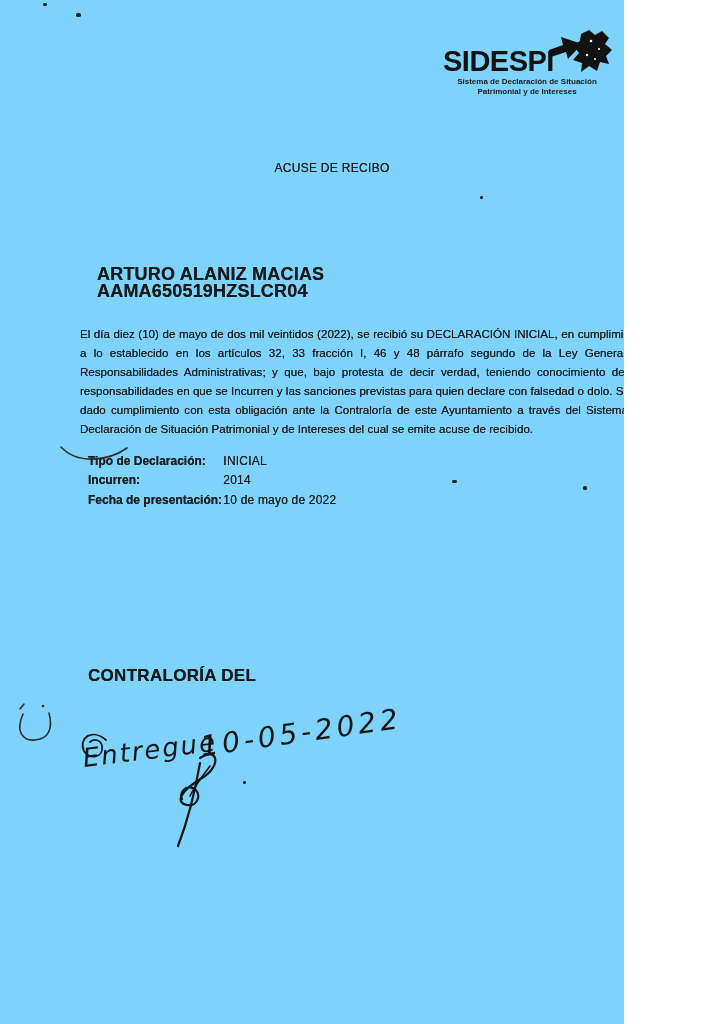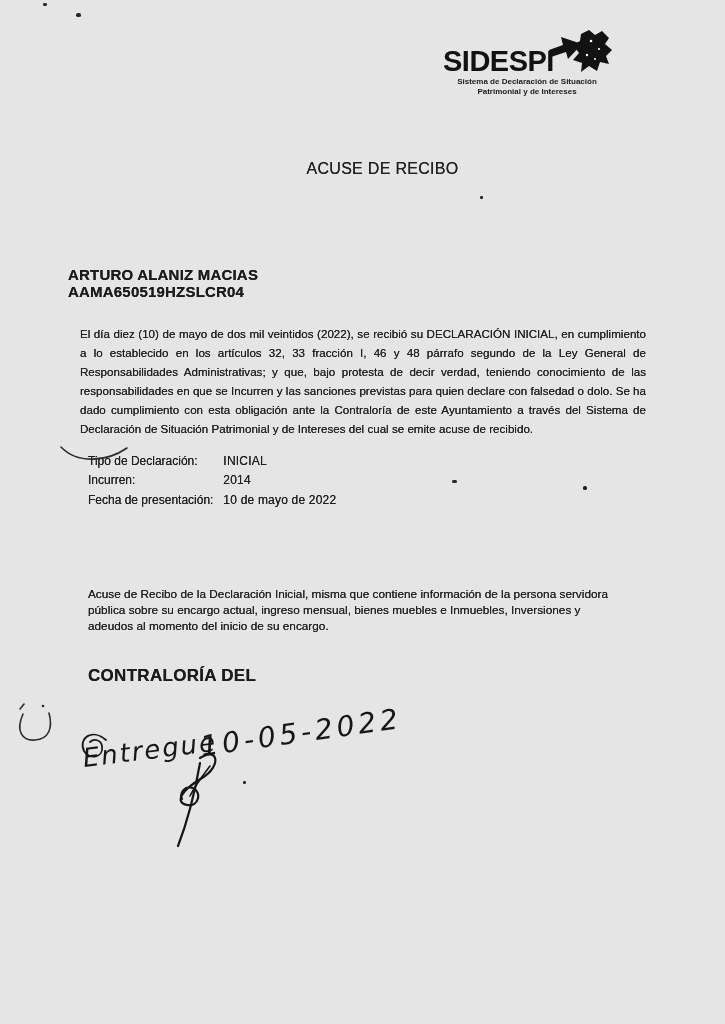--- a/index.html
+++ b/index.html
@@ -1,48 +1,48 @@
 <!DOCTYPE html>
 <html><head>
 <meta charset="utf-8">
 <style>
   html,body{margin:0;padding:0;background:#ffffff;}
   .page{
-    position:relative; width:725px; height:1024px; background:#e5e5e5;
+    position:relative; width:624px; height:1024px; background:#7dd3fc;
     font-family:"Liberation Sans", sans-serif; color:#1d1d1d; overflow:hidden;
   }
   .scan-text{ text-shadow:0 0 0.35px #2a2a2a; }
 
   
   .logo{ position:absolute; left:443px; top:28px; width:170px; height:72px; }
 
   
   .doc-title{
     position:absolute; left:0; right:0; top:161px; text-align:center;
-    font-size:16px; line-height:15.5px; letter-spacing:0.3px; color:#222;padding-left:40px;
+    font-size:12px; line-height:15.5px; letter-spacing:0.3px; color:#222;padding-left:40px;
   }
 
   
-  .declarant{ position:absolute; left:68px; top:266px; font-weight:bold;
-    font-size:15px; line-height:17px; letter-spacing:0.2px; color:#1b1b1b;}
+  .declarant{ position:absolute; left:97px; top:266px; font-weight:bold;
+    font-size:18px; line-height:17px; letter-spacing:0.2px; color:#1b1b1b;}
 
   
   .para1{
     position:absolute; left:80px; top:312px; width:566px;
     font-size:11.6px; line-height:19px; text-align:justify; color:#222;
   }
   .para2{
     position:absolute; left:88px; top:574px; width:524px;
     font-size:11.8px; line-height:16.3px; color:#222;
   }
 
   
   .fields{ position:absolute; left:88px; top:452px; font-size:12px; color:#1f1f1f; }
   .field-row{ line-height:19.4px; white-space:nowrap; }
-  .field-label{ display:inline-block; width:132px; font-weight:normal; }
+  .field-label{ display:inline-block; width:132px; font-weight:bold; }
   .field-value{ letter-spacing:0.2px; }
 
   .office{ position:absolute; left:88px; top:666px; font-weight:bold;
     font-size:17px; letter-spacing:0.3px; color:#1b1b1b;}
 
   
   .hand{ position:absolute; left:50px; top:700px; }
   .pen-mark-1{ position:absolute; left:57px; top:440px; }
   .pen-mark-2{ position:absolute; left:13px; top:698px; }
 
@@ -97,21 +97,20 @@
     <div class="field-row">
       <span class="field-label scan-text">Incurren:</span>
       <span class="field-value scan-text">2014</span>
     </div>
     <div class="field-row">
       <span class="field-label scan-text">Fecha de presentación:</span>
       <span class="field-value scan-text">10 de mayo de 2022</span>
     </div>
   </div>
 
-  <p class="para2 scan-text">Acuse de Recibo de la Declaración Inicial, misma que contiene información de la persona servidora pública sobre su encargo actual, ingreso mensual, bienes muebles e Inmuebles, Inversiones y adeudos al momento del inicio de su encargo.</p>
 
   <div class="office scan-text">CONTRALORÍA DEL</div>
 
   <svg class="pen-mark-1" width="74" height="26" viewBox="0 0 74 26">
     <path d="M4,7 C20,24 50,22 70,8" fill="none" stroke="#2c2c2c" stroke-width="1.6" stroke-linecap="round"></path>
   </svg>
 
   <svg class="pen-mark-2" width="44" height="50" viewBox="0 0 44 50">
     <path d="M10,16 C2,34 10,43 22,42 C36,41 40,30 36,15" fill="none" stroke="#2c2c2c" stroke-width="1.6" stroke-linecap="round"></path>
     <path d="M7,11 L11,6" fill="none" stroke="#2c2c2c" stroke-width="1.6" stroke-linecap="round"></path>

